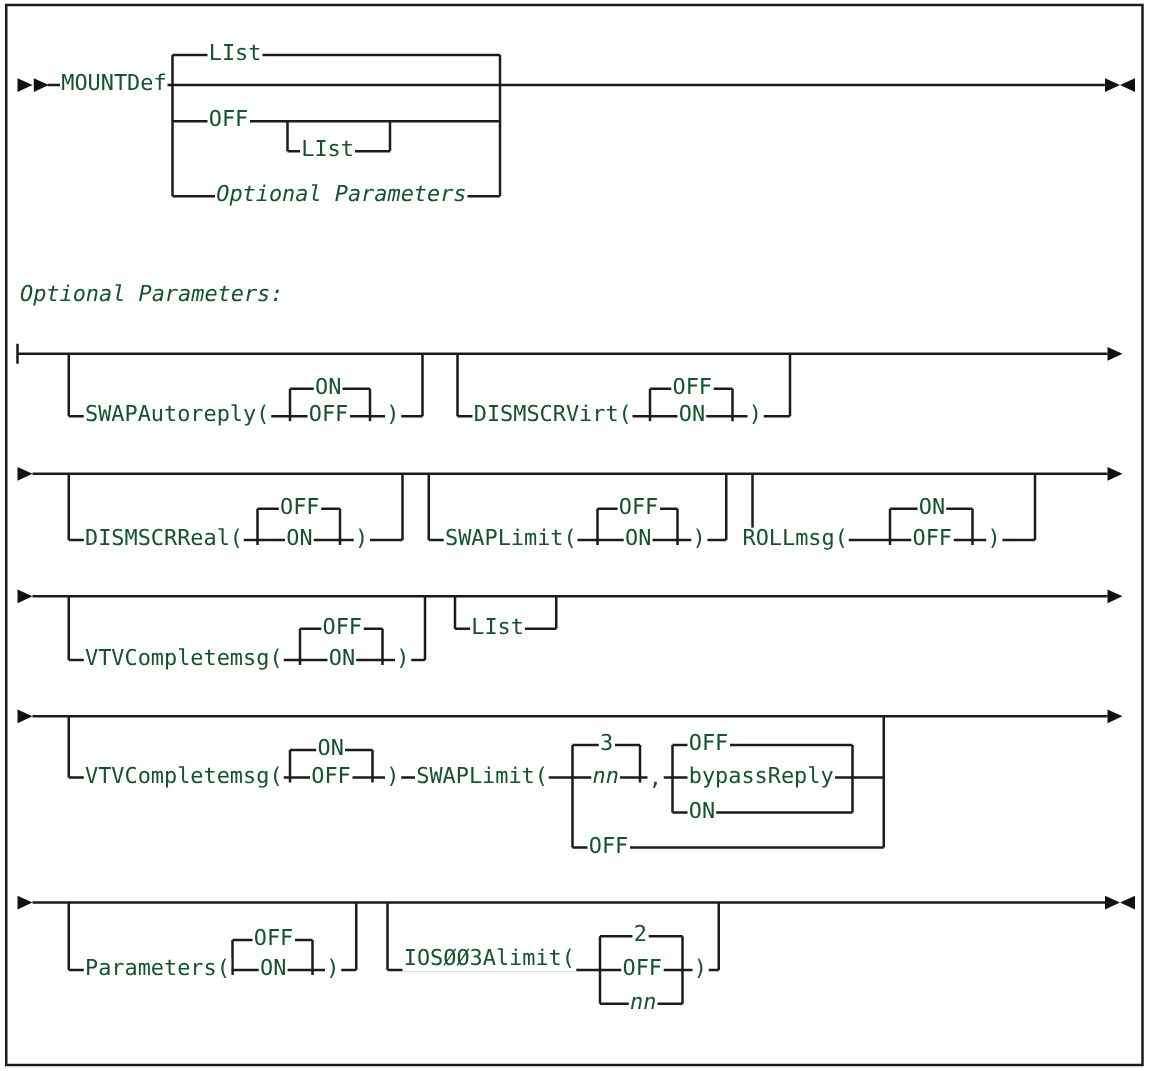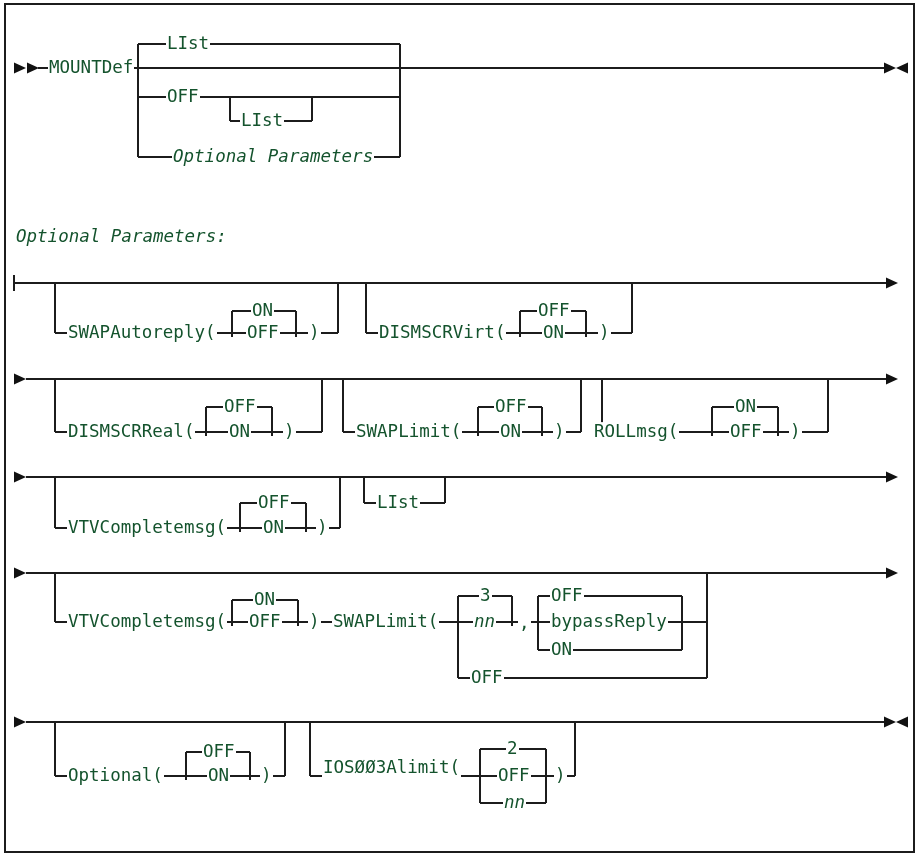--- a/index.html
+++ b/index.html
@@ -101,21 +101,21 @@
   <span class="lbl" style="left:308px;top:622px">)</span>
   <span class="lbl" style="left:332px;top:622px">SWAPLimit(</span>
   <span class="lbl" style="left:479px;top:596px">3</span>
   <span class="lbl it" style="left:473px;top:622px">nn</span>
   <span class="lbl" style="left:470px;top:678px">OFF</span>
   <span class="lbl" style="left:518px;top:624px">,</span>
   <span class="lbl" style="left:550px;top:596px">OFF</span>
   <span class="lbl" style="left:550px;top:622px">bypassReply</span>
   <span class="lbl" style="left:550px;top:650px">ON</span>
 
-  <span class="lbl" style="left:67px;top:776px">Optional(</span>
+  <span class="lbl" style="left:67px;top:776px">Parameters(</span>
   <span class="lbl" style="left:202px;top:752px">OFF</span>
   <span class="lbl" style="left:207px;top:776px">ON</span>
   <span class="lbl" style="left:260px;top:776px">)</span>
   <span class="lbl" style="left:322px;top:768px">IOSØØ3Alimit(</span>
   <span class="lbl" style="left:506px;top:749px">2</span>
   <span class="lbl" style="left:497px;top:776px">OFF</span>
   <span class="lbl it" style="left:503px;top:803px">nn</span>
   <span class="lbl" style="left:554px;top:776px">)</span>
 
 </div>

